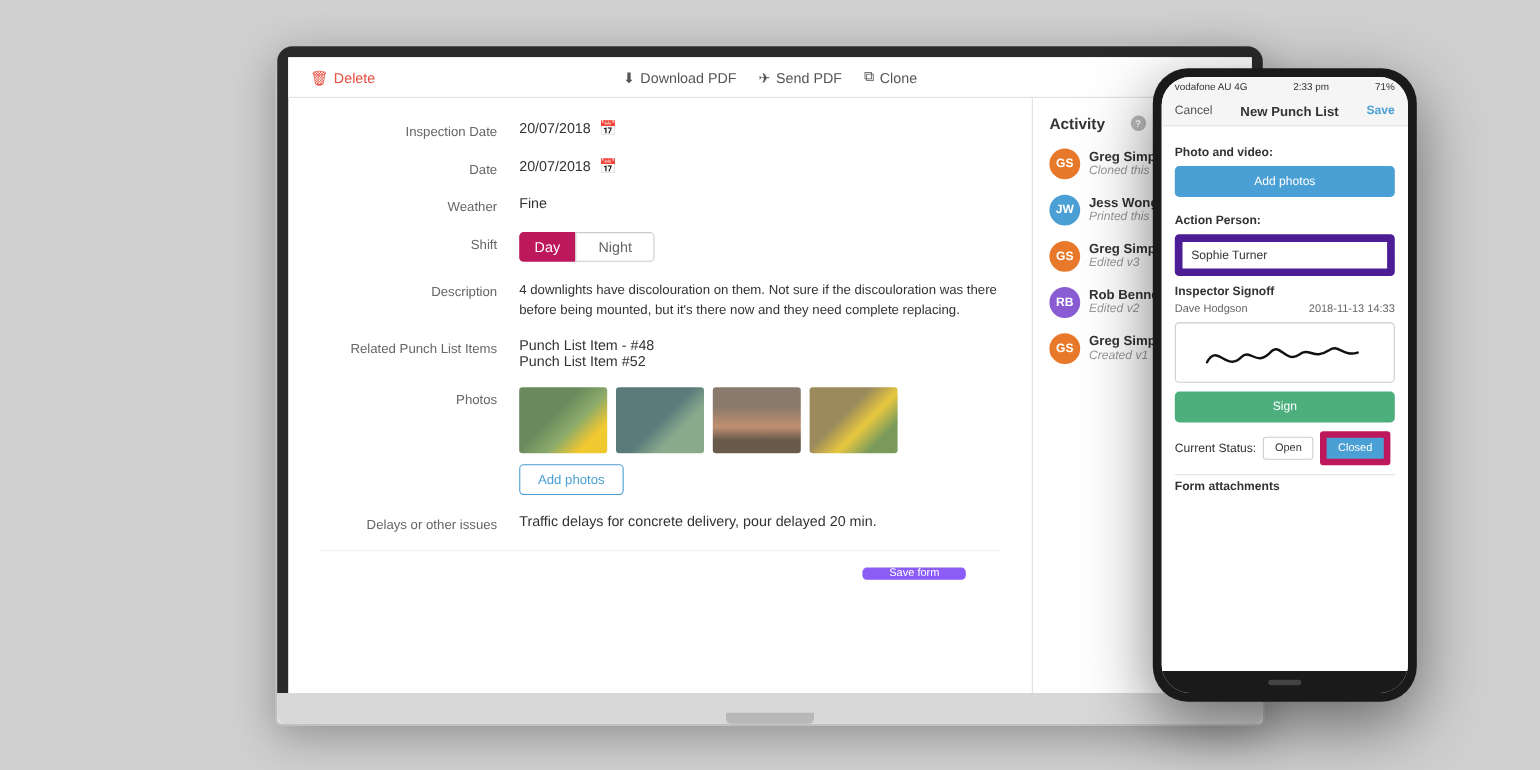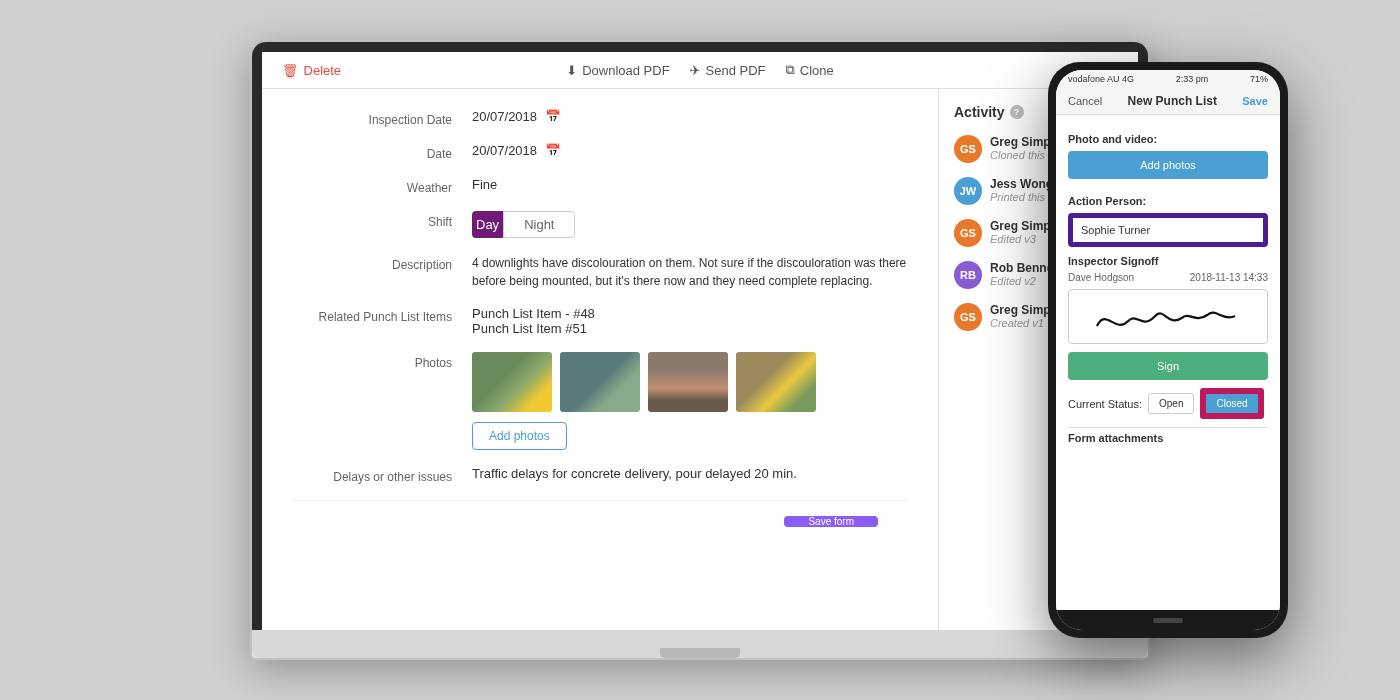--- a/index.html
+++ b/index.html
@@ -144,24 +144,24 @@
       color: #999;
       font-size: 14px;
     }
 
     
     .shift-buttons {
       display: flex;
       gap: 0;
     }
     .btn-shift-day {
-      background: #701a75;
+      background: #be185d;
       color: white;
       border: none;
-      padding: 5px 4px;
+      padding: 5px 14px;
       border-radius: 4px 0 0 4px;
       cursor: pointer;
       font-size: 13px;
     }
     .btn-shift-night {
       background: white;
       color: #666;
       border: 1px solid #ccc;
       padding: 5px 20px;
       border-radius: 0 4px 4px 0;
@@ -232,21 +232,21 @@
       padding: 15px;
       overflow-y: auto;
     }
     .activity-title {
       font-size: 14px;
       font-weight: 600;
       color: #333;
       margin-bottom: 15px;
       display: flex;
       align-items: center;
-      gap: 5px;
+      gap: 23px;
     }
     .activity-help {
       width: 14px;
       height: 14px;
       border-radius: 50%;
       background: #bbb;
       color: white;
       font-size: 9px;
       display: flex;
       align-items: center;
@@ -357,21 +357,21 @@
       color: white;
       border: none;
       padding: 8px;
       width: 100%;
       border-radius: 4px;
       cursor: pointer;
       font-size: 11px;
       margin-bottom: 8px;
     }
     .phone-input-field {
-      border: 5px solid #4c1d95;
+      border: 7px solid #4c1d95;
       border-radius: 4px;
       padding: 6px 8px;
       font-size: 11px;
       color: #333;
       background: #fff;
       width: 100%;
       margin-bottom: 8px;
     }
     .phone-signoff-label {
       font-size: 11px;
@@ -538,21 +538,21 @@
 
           <div class="form-row">
             <div class="form-label">Description</div>
             <div class="form-value description-text">4 downlights have discolouration on them. Not sure if the discouloration was there before being mounted, but it's there now and they need complete replacing.</div>
           </div>
 
           <div class="form-row">
             <div class="form-label">Related Punch List Items</div>
             <div class="form-value">
               <div>Punch List Item - #48</div>
-              <div>Punch List Item #51</div>
+              <div>Punch List Item #52</div>
             </div>
           </div>
 
           <div class="form-row">
             <div class="form-label">Photos</div>
             <div class="form-value">
               <div class="photos-container">
                 <div class="photo-thumb photo-1"></div>
                 <div class="photo-thumb photo-2"></div>
                 <div class="photo-thumb photo-3"></div>

